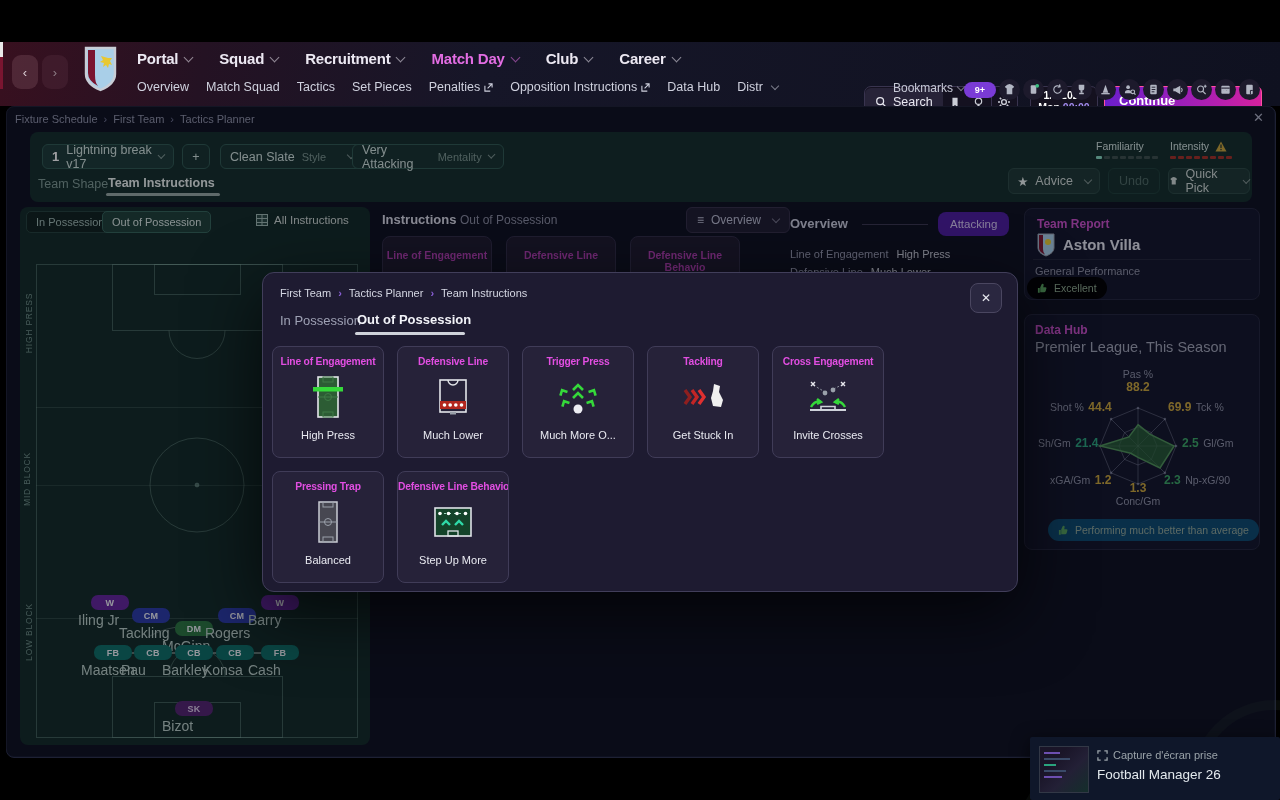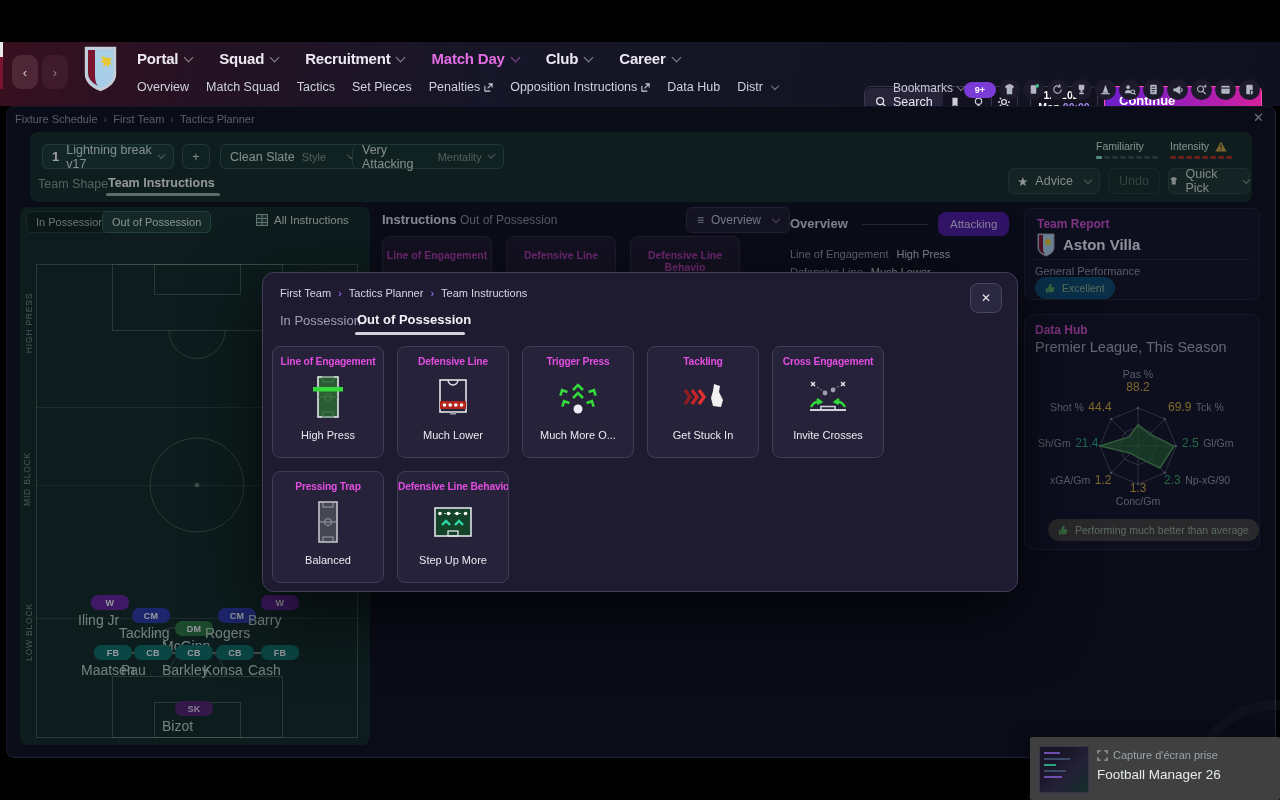--- a/index.html
+++ b/index.html
@@ -84,45 +84,45 @@
     border:1px solid #302c46;border-radius:8px 8px 0 0;text-align:center;padding-top:12px;box-sizing:border-box}
   .bgtab .t{font-size:10.5px;font-weight:bold;color:#b23eb2}
   .ovttl{font-size:13px;font-weight:bold;color:#c9ccdc}
   .selbtn{height:24px;border-radius:8px;background:#4c1d9e;color:#d6c9f2;font-size:11.5px;
     display:flex;align-items:center;padding:0 12px}
   .ovrow{font-size:11px;color:#9b9eb4;display:flex;gap:8px}
   .ovrow b{color:#cdd0dc;font-weight:normal}
   
   .sidepanel{background:#13162a;border:1px solid #23263c;border-radius:8px}
   .pinkttl{font-size:12px;font-weight:bold;color:#c94fc9}
-  .thumbpill{display:inline-flex;align-items:center;gap:6px;background:#404040;border-radius:11px;
+  .thumbpill{display:inline-flex;align-items:center;gap:6px;background:#0c4a6e;border-radius:11px;
     height:22px;padding:0 10px;font-size:10.5px;color:#93a89a}
   .rl{font-size:10.5px;color:#8d91a6}
-  .rv{font-size:12px;font-weight:normal}
+  .rv{font-size:12px;font-weight:bold}
   .v-y{color:#c9a53b}.v-g{color:#3aa565}.v-t{color:#2aa37d}
   .web{fill:none;stroke:rgba(168,174,200,.34);stroke-width:1}
   .series{fill:rgba(44,108,58,.72);stroke:#4e9158;stroke-width:1.5}
   
   .overlay{left:6px;top:106px;width:1268px;height:650px;background:rgba(4,6,14,.38);z-index:5;border-radius:8px}
   .modal{left:262px;top:272px;width:754px;height:318px;background:#1e1b31;border:1px solid #413e5a;
     border-radius:12px;z-index:10;box-shadow:0 22px 70px rgba(0,0,0,.7)}
   .mcrumb{font-size:11px;color:#d4d6e2;display:flex;gap:7px;align-items:center}
   .mcrumb .sep{color:#8a5fd6;font-weight:bold}
   .mtab{font-size:13px;color:#9ea1b4}
   .mtab.on{font-weight:bold;color:#f2f3f8}
   .mclosebtn{width:30px;height:28px;border-radius:8px;background:#2a2740;border:1px solid #4a4660;
     color:#e8e9f0;font-size:12px;display:flex;align-items:center;justify-content:center}
   .cardrow{position:absolute;left:9px;display:flex;gap:13px}
   .card{width:112px;height:112px;background:#262239;border:1px solid #403c58;border-radius:8px;
     text-align:center;box-sizing:border-box;padding-top:9px;cursor:pointer}
   .c-title{font-size:10.3px;font-weight:bold;color:#e14ee1;letter-spacing:-.2px;white-space:nowrap;overflow:hidden}
   .c-icon{height:62px;display:flex;align-items:center;justify-content:center}
   .c-value{font-size:11px;color:#e9eaf1}
   
-  .toast{left:1030px;top:737px;width:250px;height:63px;background:#404040;z-index:30;
+  .toast{left:1030px;top:737px;width:250px;height:63px;background:#0f172a;z-index:30;
     box-shadow:0 4px 18px rgba(0,0,0,.6);border-radius:2px}
   .toast .l1{font-size:11px;color:#9aa3a9;display:flex;align-items:center;gap:5px}
   .toast .l2{font-size:13.5px;color:#e3e9ed}
   .steamcircle{border:10px solid rgba(55,75,65,.16);border-radius:50%;z-index:1}
 </style>
 </head>
 <body>
 
 <div class="topbar abs">
   <div class="abs" style="left:0;top:0;width:3px;height:15px;background:#e9e9e9"></div>
@@ -490,21 +490,21 @@
 <div class="sidepanel abs" style="left:1024px;top:208px;width:234px;height:90px">
   <div class="pinkttl abs" style="left:12px;top:8px">Team Report</div>
   <svg class="abs" style="left:12px;top:24px" width="18" height="24" viewBox="0 0 18 24">
     <path d="M1,1 h16 v14 q0,5 -8,8 q-8,-3 -8,-8 Z" fill="#a9cfe8" stroke="#9aa0ae"></path>
       <path d="M2,2 h4 v14 q0,4 2,5.5 Q2,19 2,15 Z" fill="#7a1530"></path>
       <circle cx="11" cy="9" r="3" fill="#e8c832"></circle>
   </svg>
   <div class="abs" style="left:38px;top:27px;font-size:15px;font-weight:bold;color:#e2e4ee">Aston Villa</div>
   <div class="abs" style="left:8px;top:50px;width:218px;height:1px;background:rgba(255,255,255,.07)"></div>
   <div class="abs" style="left:10px;top:56px;font-size:11px;color:#8d90a4">General Performance</div>
-  <div class="thumbpill abs" style="left:10px;top:68px;background:#0c4a6e;color:#8faa8f">
+  <div class="thumbpill abs" style="left:2px;top:68px;background:#000000;color:#8faa8f">
     <svg width="11" height="11" viewBox="0 0 12 12">
         <path d="M1,5.5 h2 v5 H1 Z M3.5,10 h4.5 a1.5,1.5 0 0 0 1.5,-1.2 l0.8,-3 A1.2,1.2 0 0 0 9.2,4.5 H6.8 L7.3,2 A1.2,1.2 0 0 0 5.1,1.3 L3.5,5 Z" fill="#58a35e"></path>
       </svg>
     <span>Excellent</span>
   </div>
 </div>
 
 <div class="sidepanel abs" style="left:1024px;top:314px;width:234px;height:234px">
   <div class="pinkttl abs" style="left:10px;top:8px">Data Hub</div>
   <div class="abs" style="left:10px;top:24px;font-size:14.5px;font-weight:normal;color:#9fa3b5">Premier League, This Season</div>

